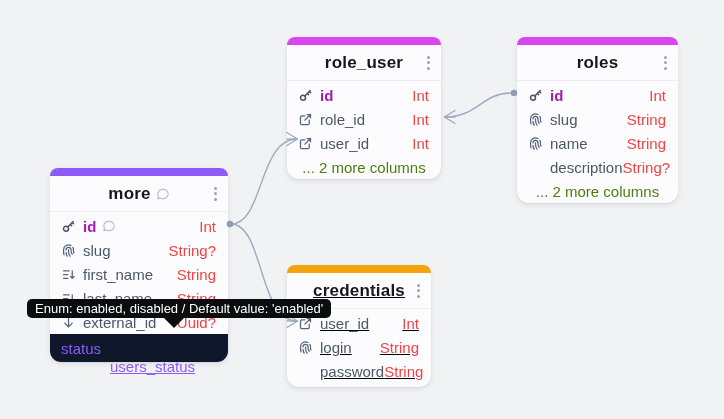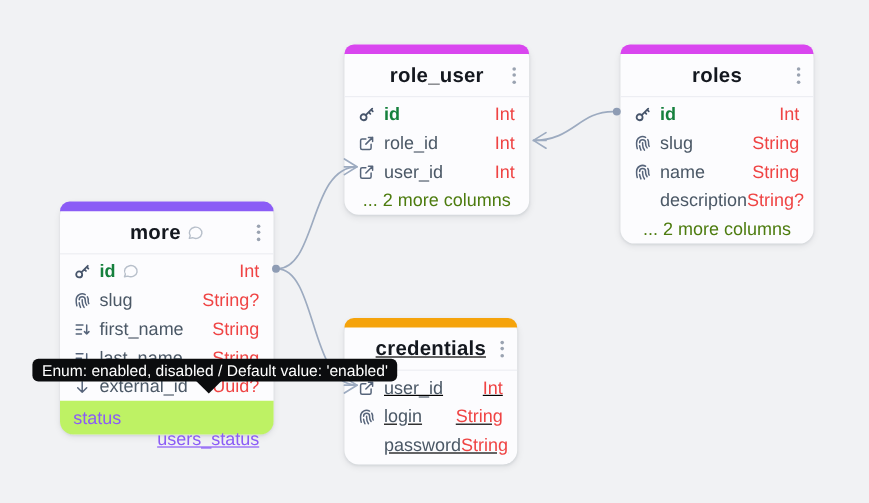--- a/index.html
+++ b/index.html
@@ -55,28 +55,28 @@
     display:flex;
     align-items:center;
     padding:0 12px 0 11px;
     font-size:15px;
     color:#4b5866;
   }
   .row .f-icon { width:16px; height:16px; margin-right:6px; display:flex; align-items:center; color:#56647a; flex:none; }
   .row .f-icon svg { width:15px; height:15px; }
   .row .no-icon { width:22px; flex:none; }
   .f-name { white-space:nowrap; }
-  .f-name.bold { font-weight:700; color:#15803d; }
+  .f-name.bold { font-weight:700; color:#a21caf; }
   .f-type { margin-left:auto; color:#ef4444; white-space:nowrap; }
   .row.more { justify-content:center; color:#4d7c0f; padding:0 8px;align-items:center; }
   .row.highlight {
     height:28px;
-    background:#bef264;
+    background:#0f172a;
     color:#8b5cf6;
-    justify-content:space-between;
+    justify-content:flex-start;
     gap:9px;
     border-radius:0 0 11px 11px;
   }
   .enum-link { color:#8b5cf6; text-decoration:underline; cursor:pointer;margin-top:36px; }
   .comment-ic { color:#b7bfca; display:flex; align-items:center; }
   .comment-ic svg { width:14px; height:14px; }
   .row .comment-ic { margin-left:6px; }
 
   
   #edges { position:absolute; inset:0; z-index:3; pointer-events:none; }

